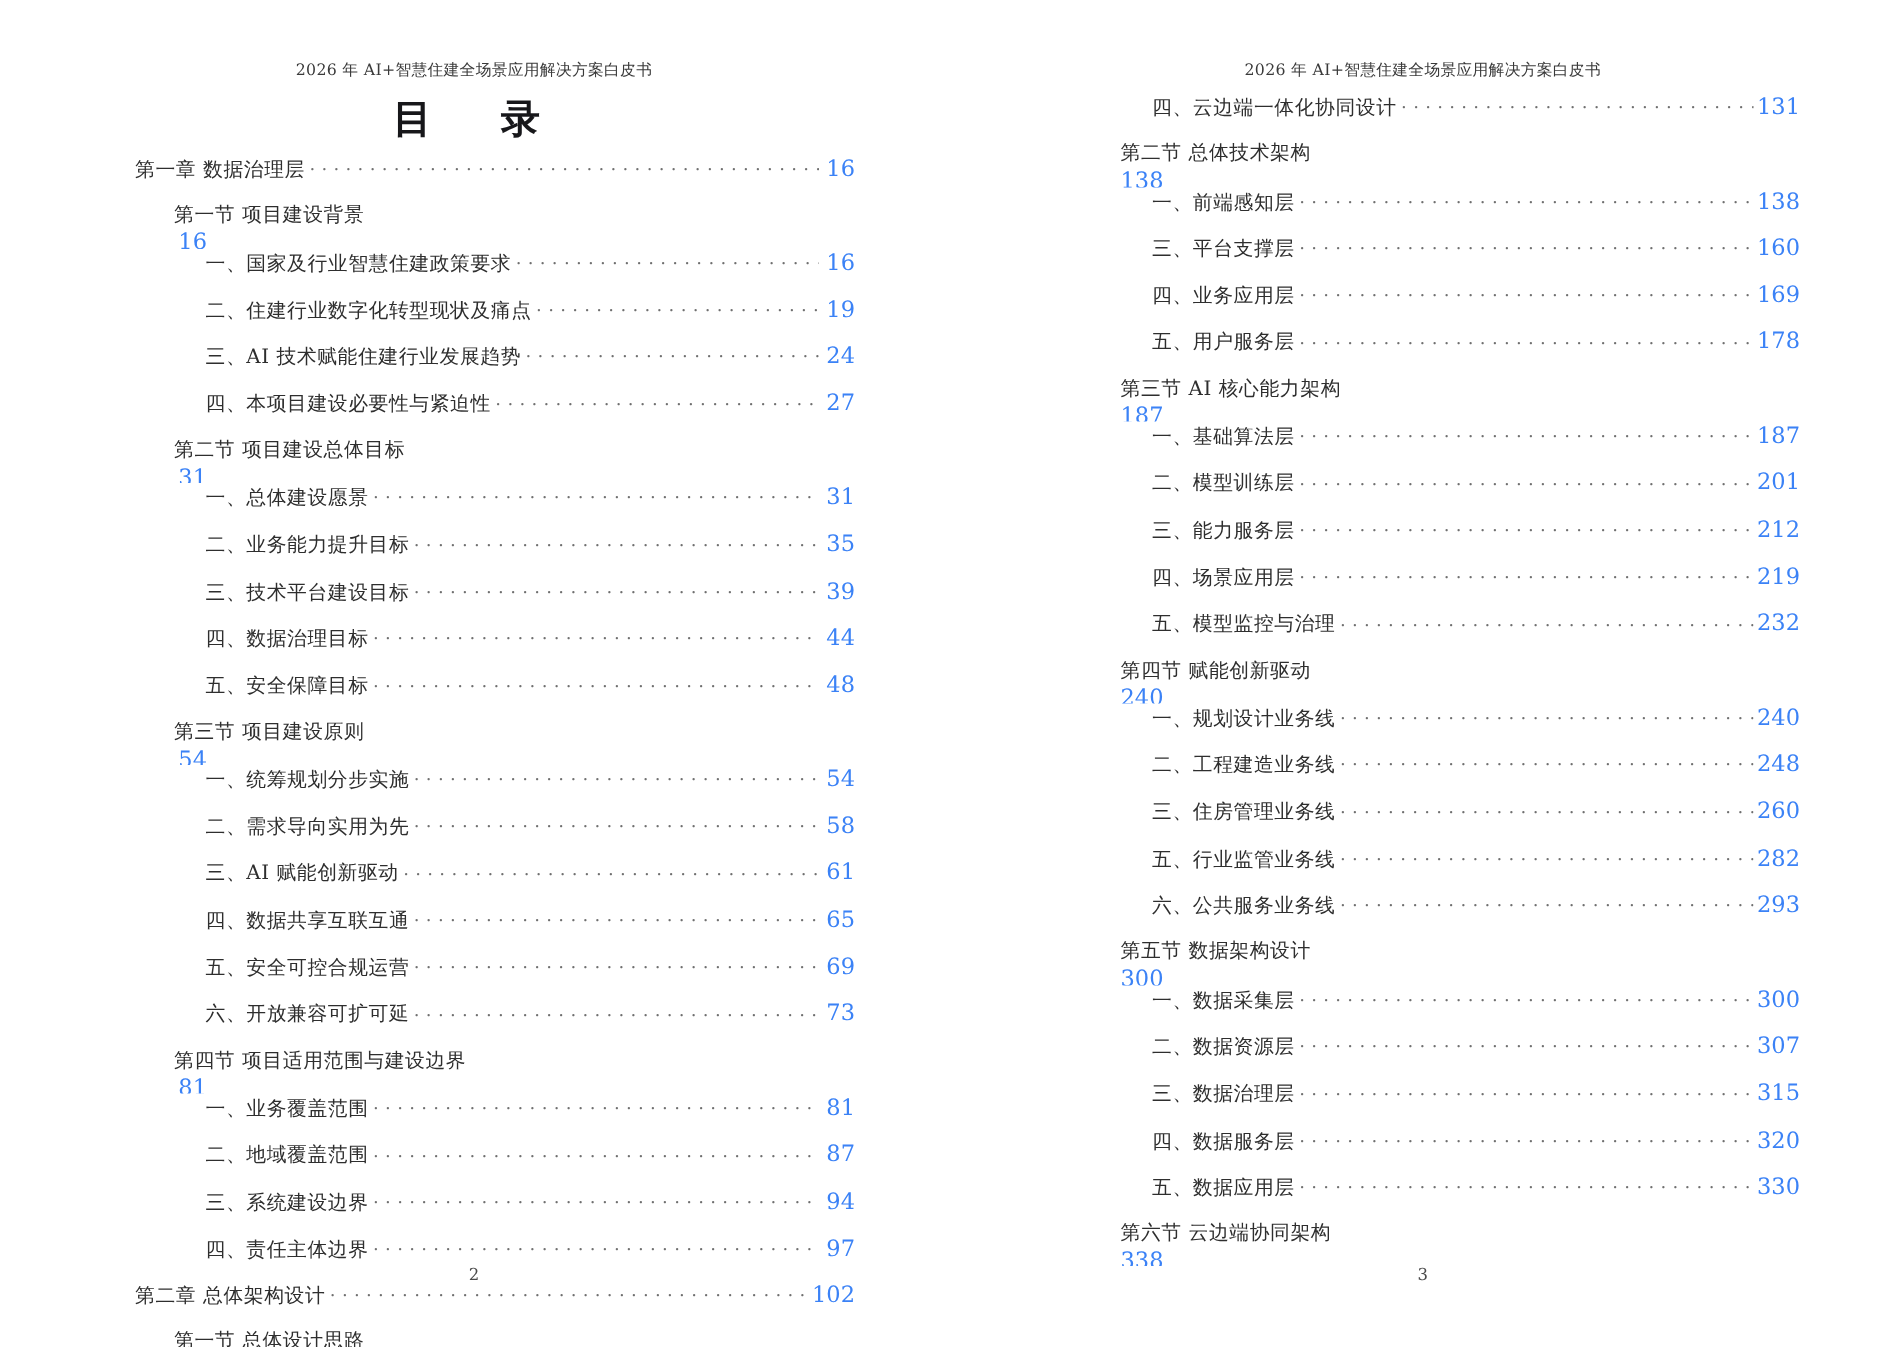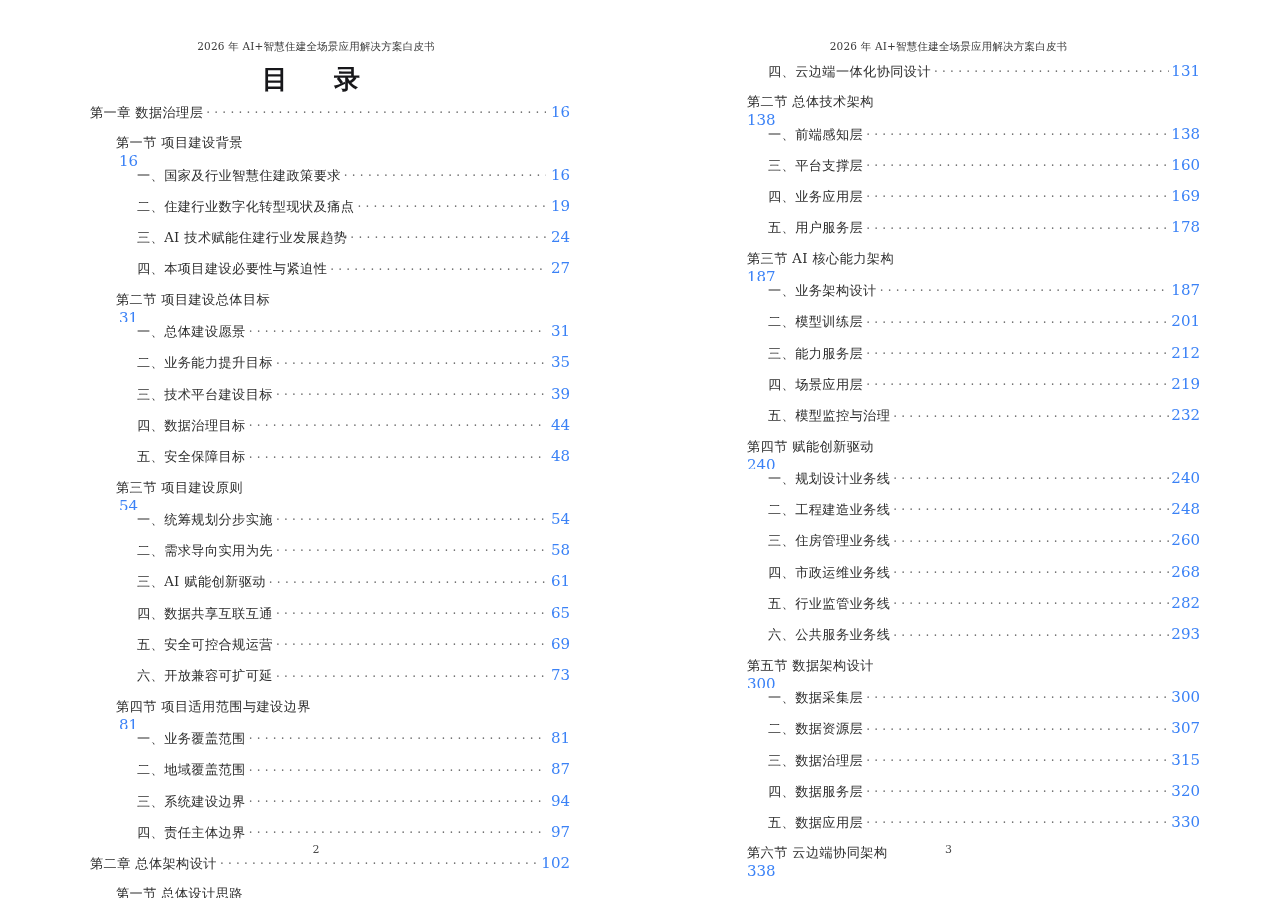--- a/index.html
+++ b/index.html
@@ -293,21 +293,21 @@
           <span class="label">五、用户服务层</span>
           <span class="leader"></span>
           <span class="pageno">178</span>
         </li>
         <li class="toc-entry lvl-2">
           <span class="label">第三节  AI 核心能力架构</span>
           <span class="leader"></span>
           <span class="pageno">187</span>
         </li>
         <li class="toc-entry lvl-3">
-          <span class="label">一、业务架构设计</span>
+          <span class="label">一、基础算法层</span>
           <span class="leader"></span>
           <span class="pageno">187</span>
         </li>
         <li class="toc-entry lvl-3">
           <span class="label">二、模型训练层</span>
           <span class="leader"></span>
           <span class="pageno">201</span>
         </li>
         <li class="toc-entry lvl-3">
           <span class="label">三、能力服务层</span>
@@ -336,25 +336,20 @@
         </li>
         <li class="toc-entry lvl-3">
           <span class="label">二、工程建造业务线</span>
           <span class="leader"></span>
           <span class="pageno">248</span>
         </li>
         <li class="toc-entry lvl-3">
           <span class="label">三、住房管理业务线</span>
           <span class="leader"></span>
           <span class="pageno">260</span>
-        </li>
-        <li class="toc-entry lvl-3">
-          <span class="label">四、市政运维业务线</span>
-          <span class="leader"></span>
-          <span class="pageno">268</span>
         </li>
         <li class="toc-entry lvl-3">
           <span class="label">五、行业监管业务线</span>
           <span class="leader"></span>
           <span class="pageno">282</span>
         </li>
         <li class="toc-entry lvl-3">
           <span class="label">六、公共服务业务线</span>
           <span class="leader"></span>
           <span class="pageno">293</span>

